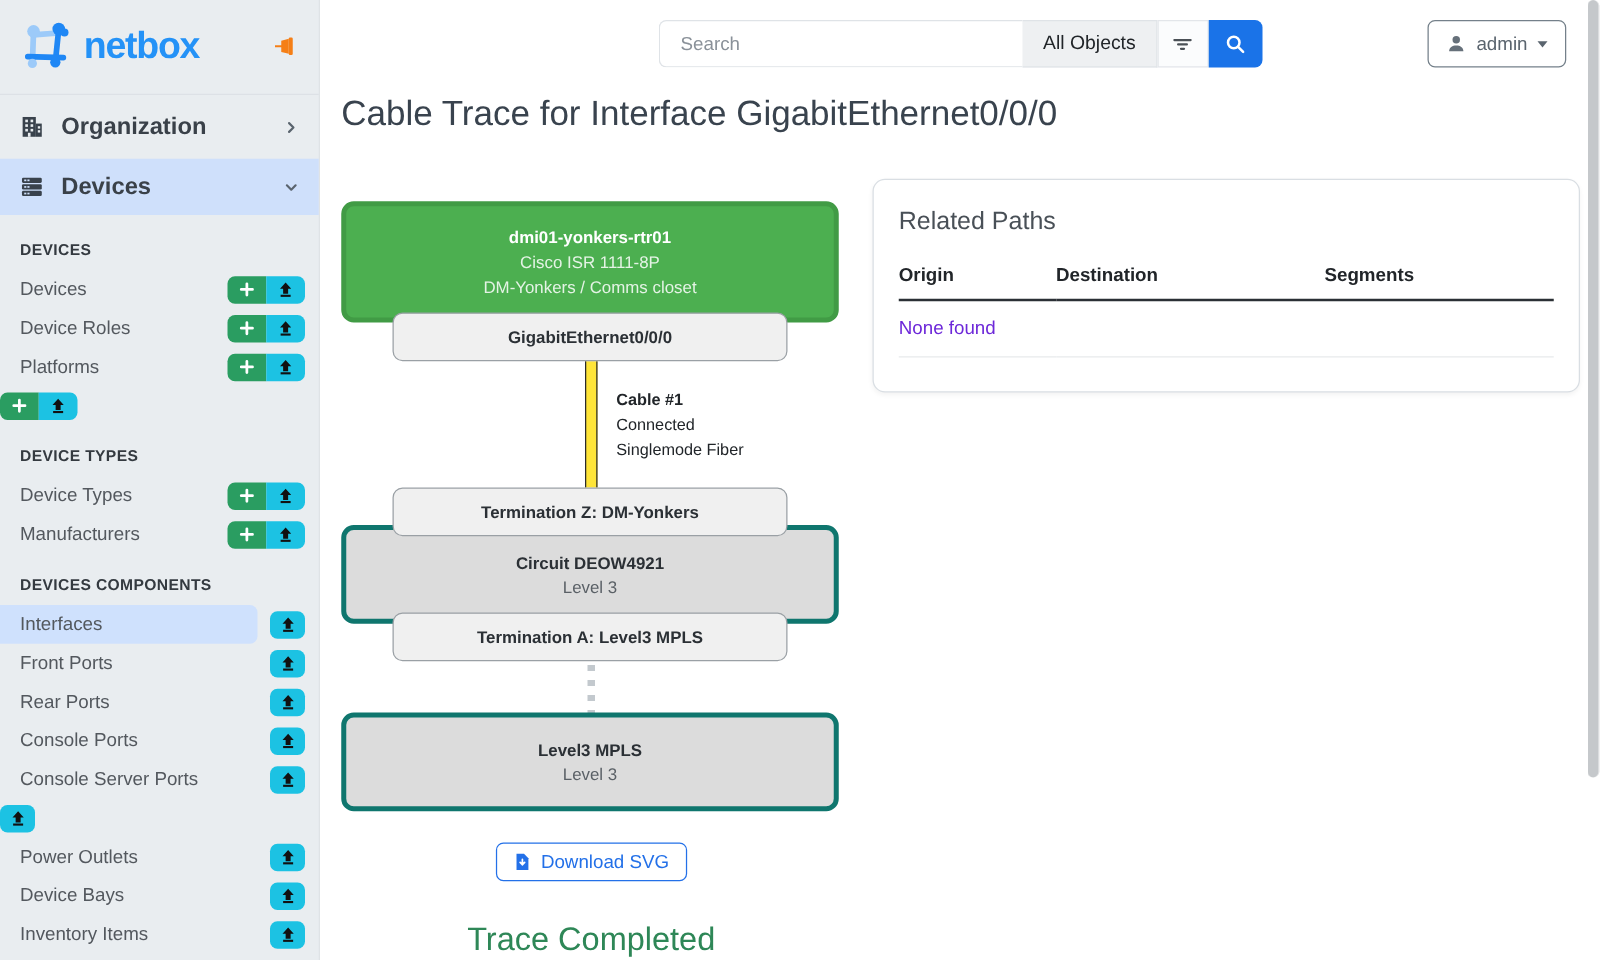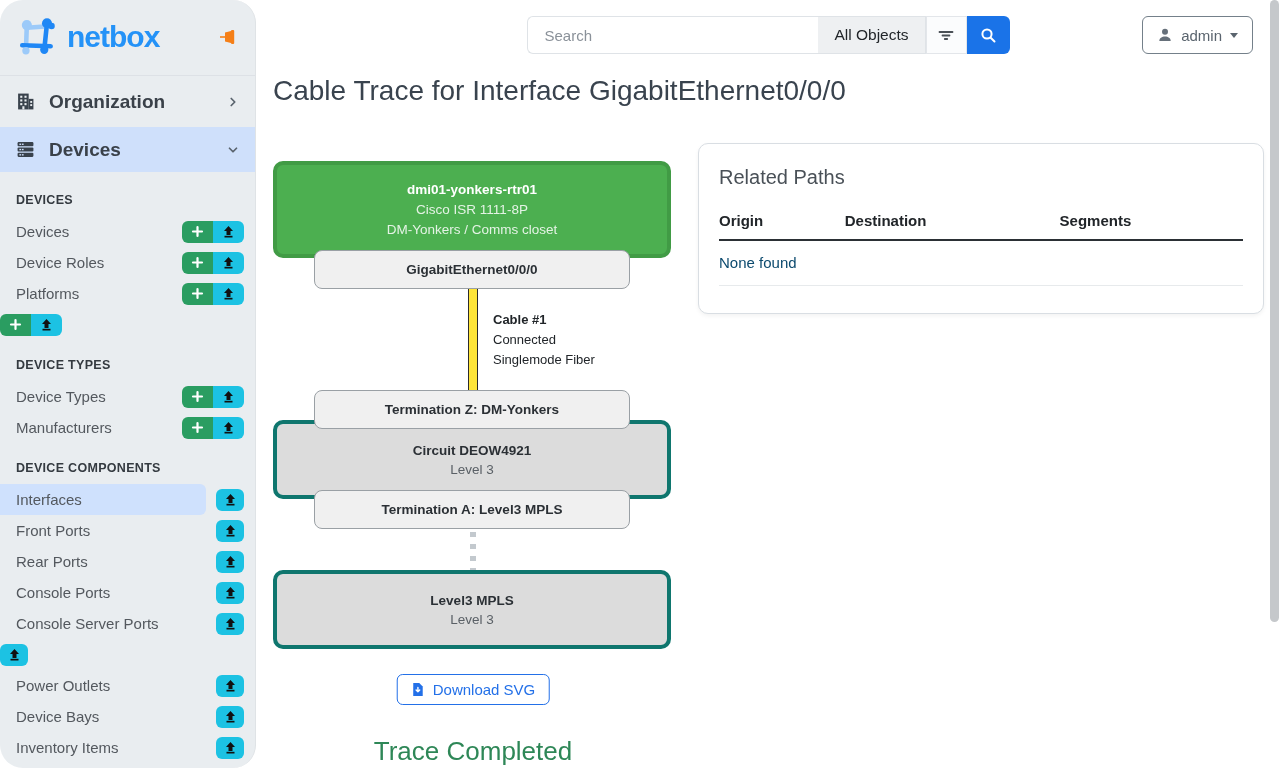--- a/index.html
+++ b/index.html
@@ -6,21 +6,21 @@
   html,body { margin:0; padding:0; }
   body {
     width:1280px; height:768px; overflow:hidden;
     font-family:"Liberation Sans", sans-serif;
     background:#ffffff; color:#212529;
   }
 
   
   .sidebar {
     position:fixed; left:0; top:0; width:256px; height:768px;
-    background:#e9edf0; border-right:1px solid #dfe3e6;border-radius:23px;
+    background:#e9edf0; border-right:1px solid #dfe3e6;
   }
   .logo-row { display:flex; align-items:center; padding:15px 16px 12px 14px; }
   .wordmark { font-size:30px; font-weight:bold; color:#2492f7; margin-left:9px; letter-spacing:-1px; }
   .pin-btn { margin-left:auto; background:none; border:none; padding:2px; cursor:pointer; display:flex; }
   .top-menu { border-top:1px solid #dde1e6; margin-top:4px; }
   .menu-item { display:flex; align-items:center; height:45px; padding:0 15px 0 16px; margin:3px 0; cursor:pointer; }
   .menu-item.active { background:#cfe0fb; }
   .menu-icon { width:22px; display:flex; }
   .menu-label { margin-left:11px; font-weight:bold; font-size:19px; color:#3a4149; }
   .menu-chevron { margin-left:auto; display:flex; }
@@ -127,21 +127,21 @@
     background:#fff; border:1px solid #d9dee3; border-radius:10px;
     box-shadow:0 2px 4px rgba(0,0,0,.05); padding:20px 20px 27px;
   }
   .card-title { font-size:20px; font-weight:400; color:#495057; margin:2px 0 23px; }
   .paths-table { width:100%; border-collapse:collapse; }
   .paths-table col.c1 { width:24%; } .paths-table col.c2 { width:41%; }
   .paths-table th {
     text-align:left; font-size:15px; font-weight:bold; color:#212529;
     padding:0 0 10px; border-bottom:2px solid #2b3035;
   }
-  .paths-table td { padding:13px 0 14px; font-size:15px; color:#0c4a6e; border-bottom:1px solid #e7eaec; }
+  .paths-table td { padding:13px 0 14px; font-size:15px; color:#6d28d9; border-bottom:1px solid #e7eaec; }
 
   
   .scrollbar { position:fixed; right:1px; top:0; width:9px; height:768px; }
   .scroll-thumb { width:9px; height:622px; background:#c5c8cb; border-radius:5px; }
 </style>
 </head>
 <body>
 
 <aside class="sidebar">
   <div class="logo-row">
@@ -325,21 +325,21 @@
         </button>
       <button class="btn-import">
           <svg width="13" height="13" viewBox="0 0 13 13" fill="#111">
             <path d="M6.5 1 11 6H8.5v4h-4V6H2z"></path>
             <rect x="2.5" y="10.8" width="8" height="1.7"></rect>
           </svg>
         </button>
     </span>
   </div>
 
-  <div class="section-title">DEVICE COMPONENTS</div>
+  <div class="section-title">DEVICES COMPONENTS</div>
 
   <div class="side-item active">
     <a class="side-link">Interfaces</a>
     <span class="btns">
         <button class="btn-import single">
           <svg width="13" height="13" viewBox="0 0 13 13" fill="#111">
             <path d="M6.5 1 11 6H8.5v4h-4V6H2z"></path>
             <rect x="2.5" y="10.8" width="8" height="1.7"></rect>
           </svg>
         </button>

